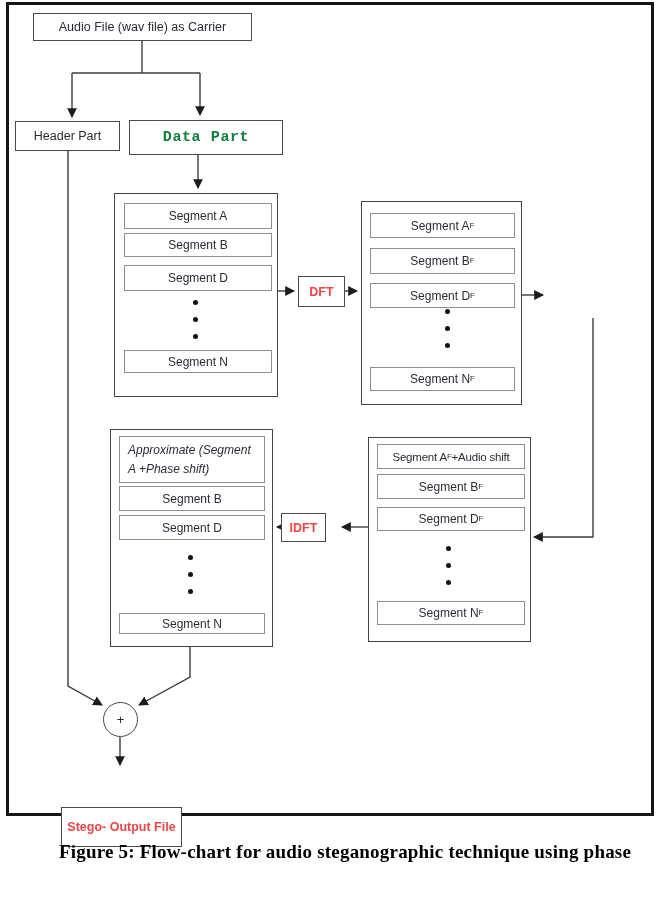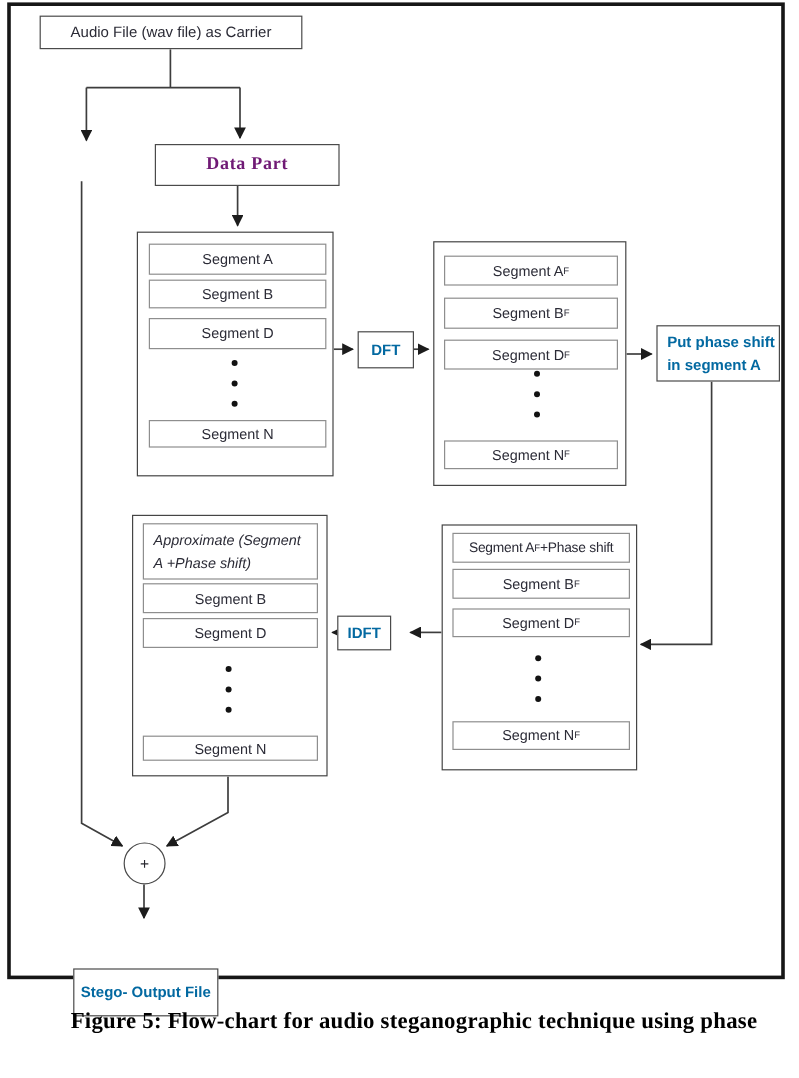--- a/index.html
+++ b/index.html
@@ -5,23 +5,23 @@
   html,body{margin:0;padding:0;background:#ffffff;}
   body{width:666px;height:898px;position:relative;overflow:hidden;
        font-family:"Liberation Sans",sans-serif;}
   .canvas{position:absolute;left:0;top:0;width:534px;height:898px;}
   .frame{position:absolute;left:6px;top:2px;width:648px;height:814px;
          border:3px solid #161616;box-sizing:border-box;background:transparent;}
   svg.wires{position:absolute;left:0;top:0;width:666px;height:898px;z-index:1;}
   .node{position:absolute;background:#fff;border:1.5px solid #4a4a4a;box-sizing:border-box;
         display:flex;align-items:center;justify-content:center;text-align:center;
         font-size:12.5px;color:#2b2b36;z-index:2;}
-  .node.bold{font-weight:bold;color:#0369a1;}
-  .node.serif{font-family:Liberation Serif, serif;font-weight:bold;font-size:15px;
-              letter-spacing:0.6px;color:#701a75;}
+  .node.bold{font-weight:bold;color:#ef4444;}
+  .node.serif{font-family:Liberation Mono, monospace;font-weight:bold;font-size:15px;
+              letter-spacing:0.6px;color:#15803d;}
   .container{position:absolute;background:#fff;border:1.5px solid #454545;
              box-sizing:border-box;z-index:2;}
   .seg{position:absolute;background:#fff;border:1px solid #8e8e8e;box-sizing:border-box;
        display:flex;align-items:center;justify-content:center;text-align:center;
        font-size:12px;color:#2b2b36;white-space:nowrap;}
   .seg sup{font-size:8px;line-height:0;vertical-align:super;}
   .seg.multiline{white-space:normal;justify-content:flex-start;text-align:left;
                  padding:2px 8px;line-height:1.55;}
   .seg.tight{font-size:11.5px;letter-spacing:-0.2px;}
   .leftalign{justify-content:flex-start;text-align:left;padding-left:8px;line-height:1.45;
@@ -61,20 +61,21 @@
       <path d="M368,527 H342" marker-end="url(#arw)"></path>
       <path d="M294,527 H277" marker-end="url(#arw)"></path>
       <path d="M68,151 V686 L102,705" marker-end="url(#arw)"></path>
       <path d="M190,647 V677 L139,705" marker-end="url(#arw)"></path>
       <path d="M120,737 V765" marker-end="url(#arw)"></path>
     </g>
   </svg>
 
   <div class="node" style="left:33px;top:13px;width:219px;height:28px;">Audio File (wav file) as Carrier</div>
 
+  <div class="node" style="left:15px;top:121px;width:105px;height:30px;">Header Part</div>
   <div class="node serif" style="left:129px;top:120px;width:154px;height:35px;">Data Part</div>
 
   <div class="container" style="left:114px;top:193px;width:164px;height:204px;">
     <div class="seg" style="left:9px;top:9px;width:148px;height:26px;">
         <span>Segment A</span>
         <sup></sup>
         <span></span>
       </div>
     <div class="seg" style="left:9px;top:39px;width:148px;height:24px;">
         <span>Segment B</span>
@@ -117,27 +118,26 @@
     <div class="dot" style="left:83px;top:107px;"></div>
     <div class="dot" style="left:83px;top:124px;"></div>
     <div class="dot" style="left:83px;top:141px;"></div>
     <div class="seg" style="left:8px;top:165px;width:145px;height:24px;">
         <span>Segment N</span>
         <sup>F</sup>
         <span></span>
       </div>
   </div>
 
-  <div class="node bold leftalign" style="left:547px;top:271px;width:103px;height:47px;">Put phase shift in segment A</div>
 
   <div class="container" style="left:368px;top:437px;width:163px;height:205px;">
     <div class="seg tight" style="left:8px;top:6px;width:148px;height:25px;">
         <span>Segment A</span>
         <sup>F</sup>
-        <span> +Phase shift</span>
+        <span> +Audio shift</span>
       </div>
     <div class="seg" style="left:8px;top:36px;width:148px;height:25px;">
         <span>Segment B</span>
         <sup>F</sup>
         <span></span>
       </div>
     <div class="seg" style="left:8px;top:69px;width:148px;height:24px;">
         <span>Segment D</span>
         <sup>F</sup>
         <span></span>

